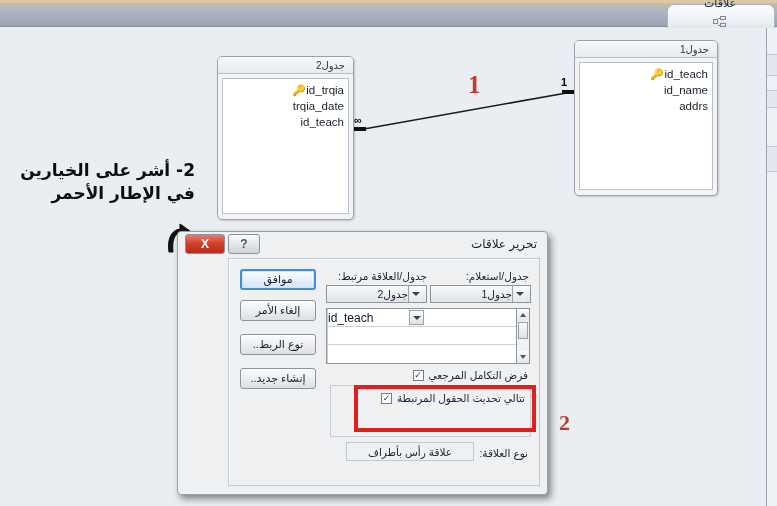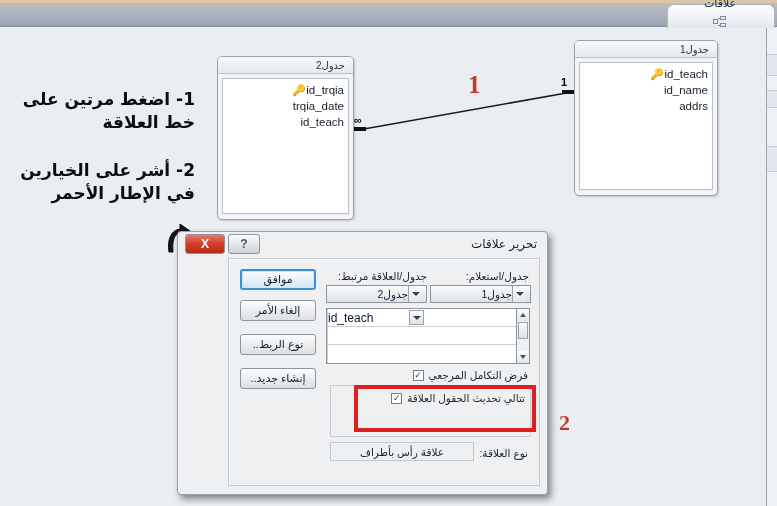--- a/index.html
+++ b/index.html
@@ -229,24 +229,20 @@
     <div class="fields">
       <div class="fld"><span class="key"></span><span>id_teach</span></div>
       <div class="fld"><span>id_name</span></div>
       <div class="fld"><span>addrs</span></div>
     </div>
   </div>
 
   <div class="big-num" style="left:468px; top:43px; font-size:25px;">1</div>
   <div class="big-num" style="left:559px; top:382px; font-size:22px;">2</div>
 
-  <div class="note" style="left:10px; top:60px; width:185px;">
-    <div>1- اضغط مرتين على</div>
-    <div>خط العلاقة</div>
-  </div>
   <div class="note" style="left:10px; top:131px; width:185px;">
     <div>2- أشر على الخيارين</div>
     <div>في الإطار الأحمر</div>
   </div>
 </div>
 
 <div id="right-pane">
   <div class="slice" style="top:26px;height:22px;"></div>
   <div class="slice" style="top:62px;height:18px;"></div>
   <div class="slice" style="top:118px;height:26px;"></div>
@@ -326,21 +322,21 @@
 
     <div class="chk" style="right:11px; top:110px;">
       <span class="box checked"></span>
       <span class="cl">فرض التكامل المرجعي</span>
     </div>
 
     <div id="chk-group-frame" style="right:8px; top:126px; width:201px; height:52px;"></div>
 
     <div class="chk" style="right:14px; top:133px;">
       <span class="box checked"></span>
-      <span class="cl">تتالي تحديث الحقول العلاقة</span>
+      <span class="cl">تتالي تحديث الحقول المرتبطة</span>
     </div>
 
     <div id="red-box" style="right:3px; top:126px; width:182px; height:47px;"></div>
 
     <div class="lbl" style="right:11px; top:188px;">نوع العلاقة:</div>
-    <div class="flatfield" style="right:65px; top:183px; width:144px;">علاقة رأس بأطراف</div>
+    <div class="flatfield" style="right:65px; top:183px; width:128px;">علاقة رأس بأطراف</div>
   </div>
 </div>
 
 </body></html>

